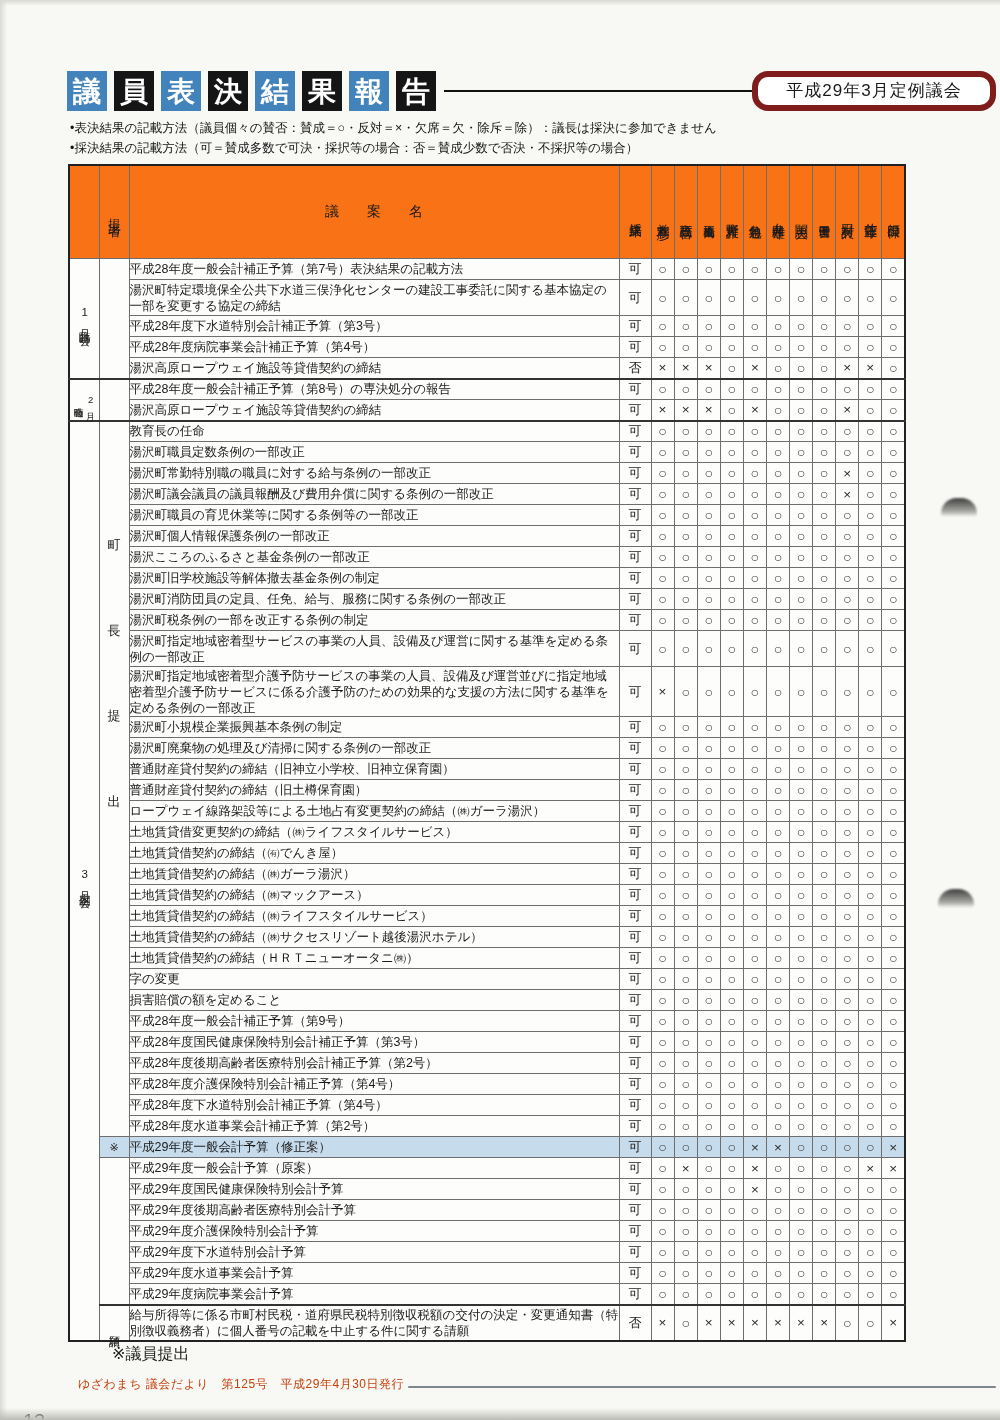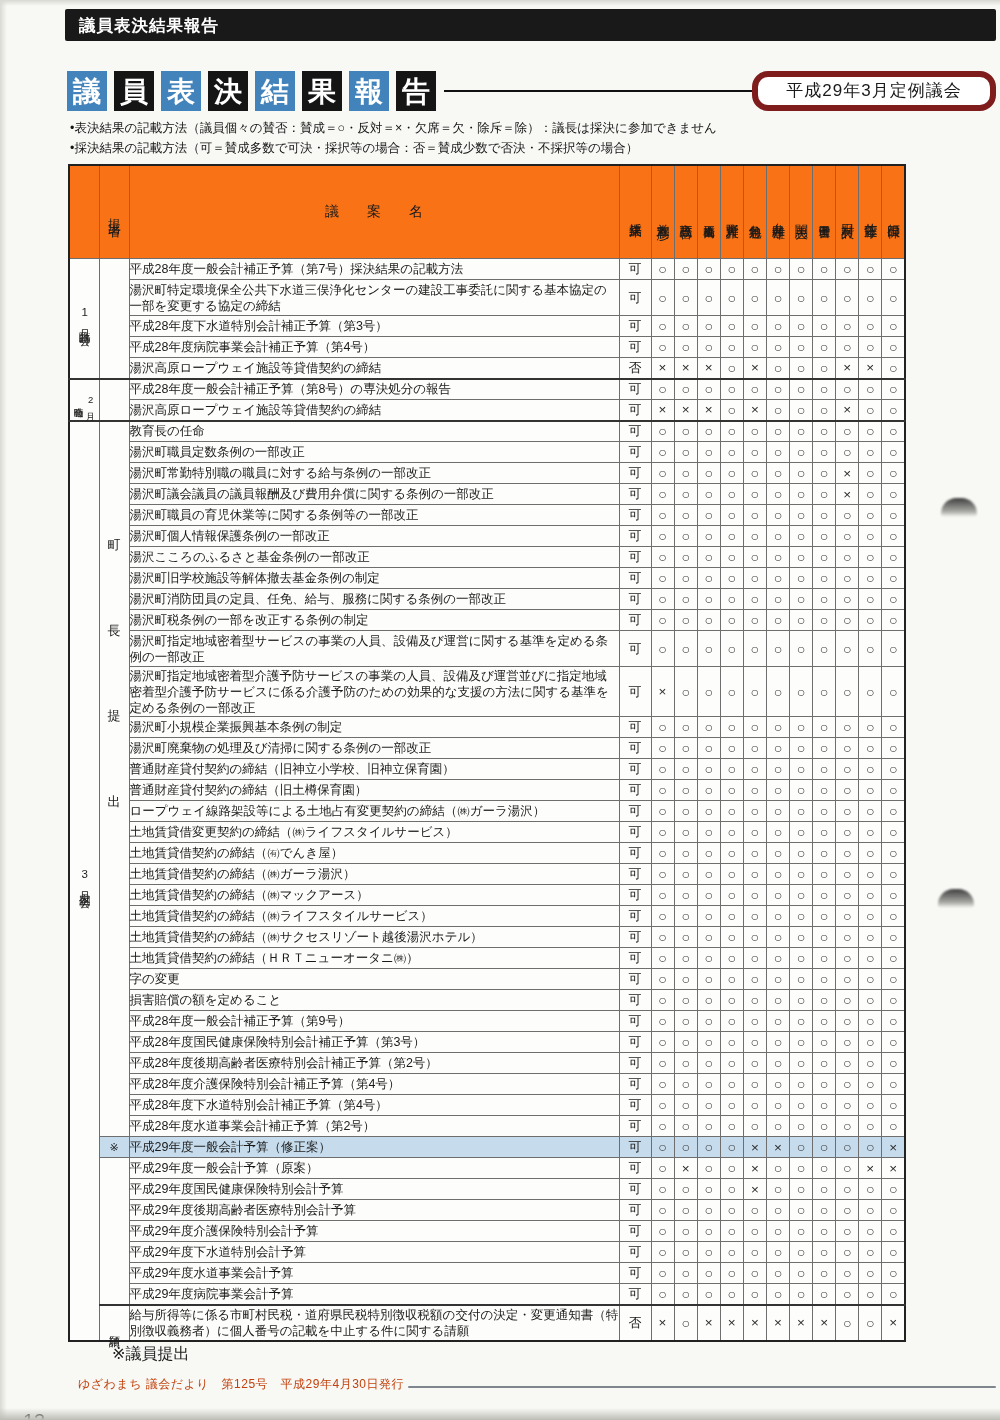--- a/index.html
+++ b/index.html
@@ -60,23 +60,20 @@
   .notch.n1{left:941px;top:498px;}
   .notch.n2{left:938px;top:889px;}
 </style>
 </head>
 <body>
 
 <div class="page">
   <div class="edge-top"></div>
   <div class="edge-left"></div>
 
-  <div class="topbar">
-    <span>議員表決結果報告</span>
-  </div>
 
   <div class="titlerow">
     <div class="tblocks">
         <span class="tblock blue">議</span>
         <span class="tblock dark">員</span>
         <span class="tblock blue">表</span>
         <span class="tblock dark">決</span>
         <span class="tblock blue">結</span>
         <span class="tblock dark">果</span>
         <span class="tblock blue">報</span>
@@ -118,21 +115,21 @@
           <th class="member-th small"><span class="vtext mname">宮田眞理子</span></th>
           <th class="member-th"><span class="vtext mname">田村計久</span></th>
           <th class="member-th"><span class="vtext mname">佐藤守正</span></th>
           <th class="member-th"><span class="vtext mname">師田保</span></th>
         </tr>
     </thead>
     <tbody id="vt-body">
         <tr class="h1">
           <td class="groupcell" rowspan="5"><span class="vtext gv">1月臨時会</span></td>
           <td class="propcell" rowspan="5"></td>
-          <td class="bill">平成28年度一般会計補正予算（第7号）採決結果の記載方法</td>
+          <td class="bill">平成28年度一般会計補正予算（第7号）表決結果の記載方法</td>
           <td class="result">可</td>
           <td class="vote">○</td>
           <td class="vote">○</td>
           <td class="vote">○</td>
           <td class="vote">○</td>
           <td class="vote">○</td>
           <td class="vote">○</td>
           <td class="vote">○</td>
           <td class="vote">○</td>
           <td class="vote">○</td>

